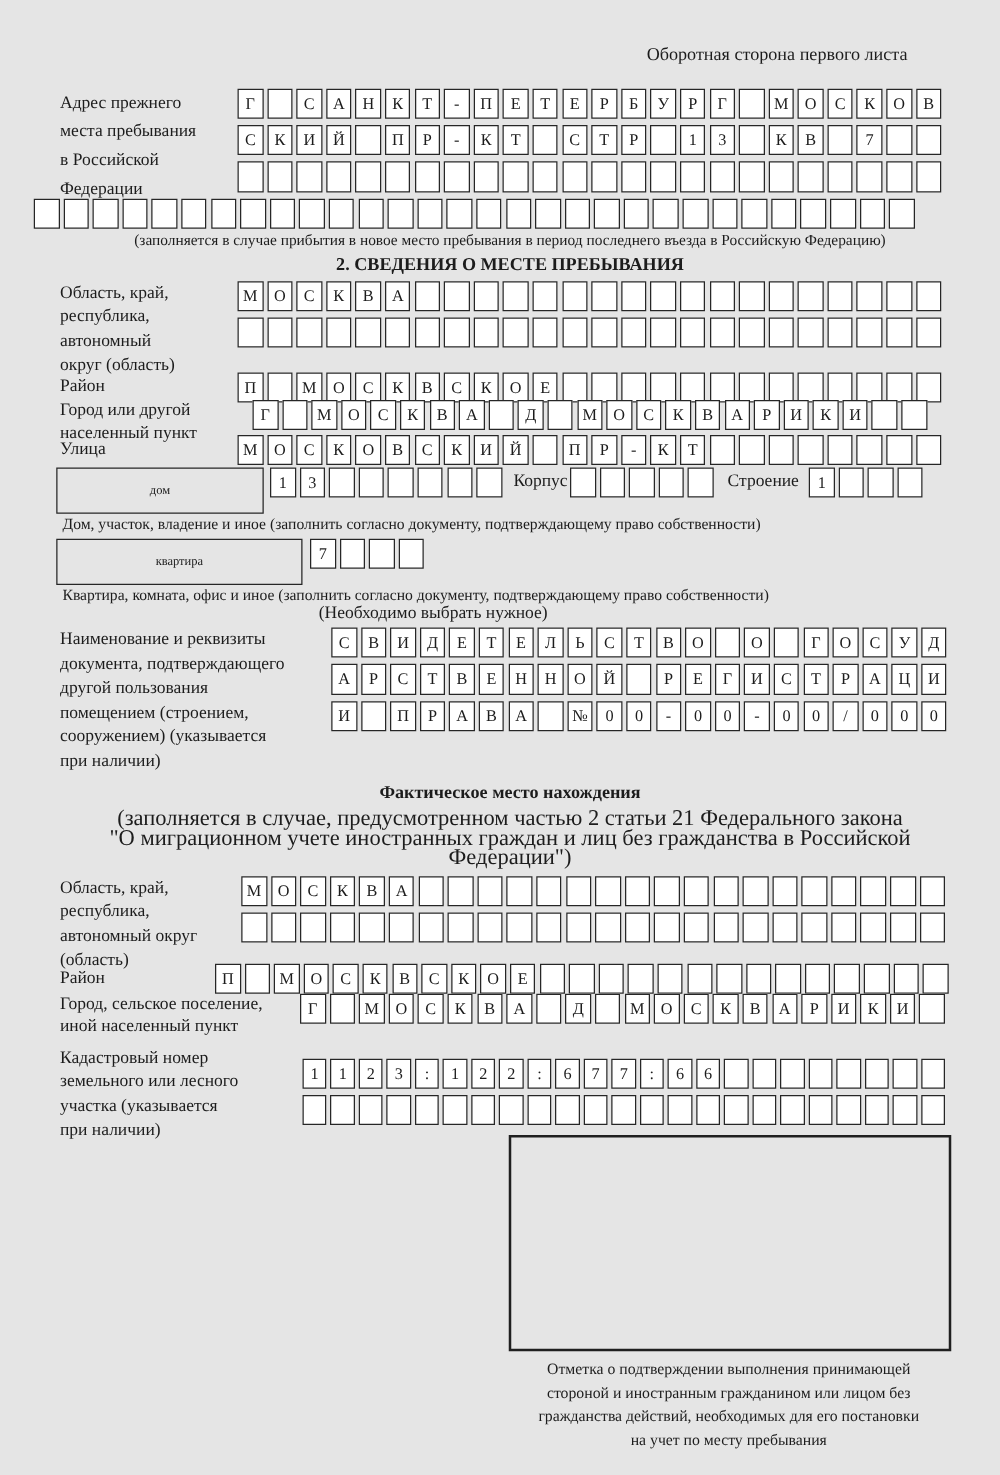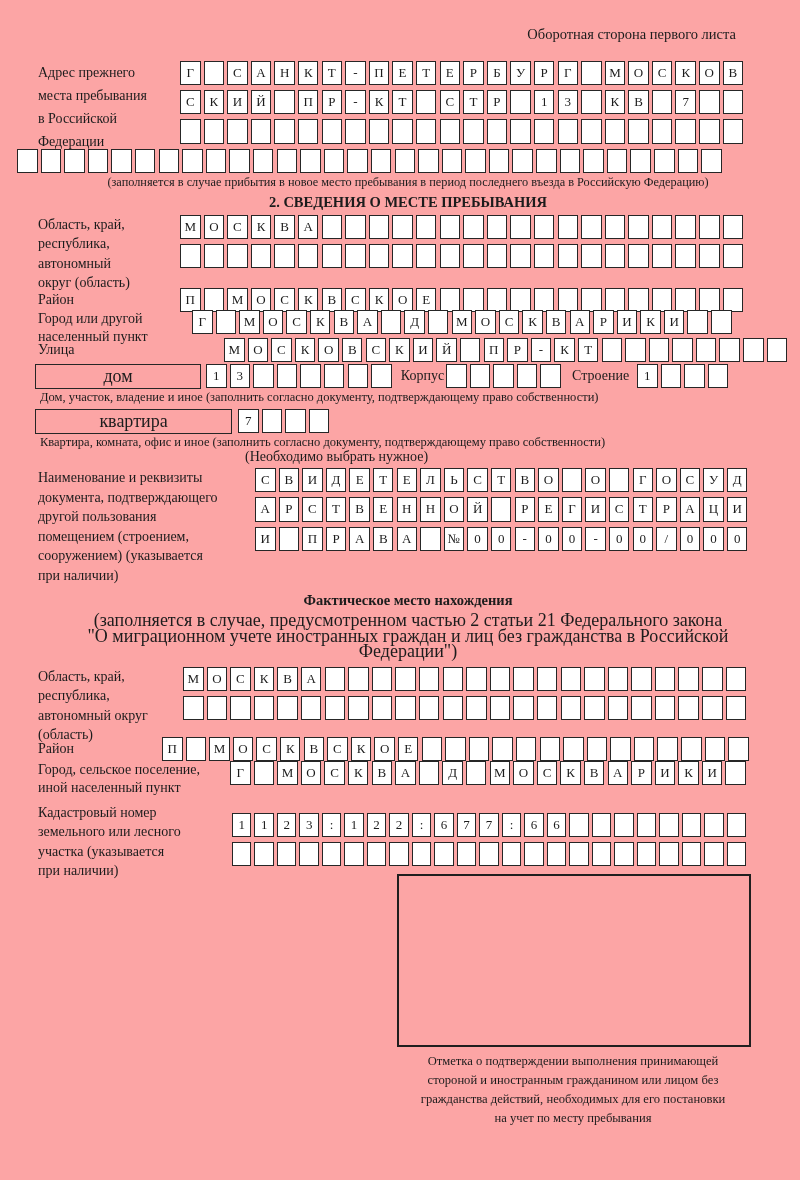--- a/index.html
+++ b/index.html
@@ -1,19 +1,19 @@
 <!DOCTYPE html>
 <html><head>
 <meta charset="utf-8">
 <style>
   html,body{margin:0;padding:0;background:#ffffff;}
   .page{
-    position:relative;width:800px;height:1180px;background:#fca5a5;overflow:hidden;
+    position:relative;width:800px;height:1180px;background:#e5e5e5;overflow:hidden;
     font-family:"Liberation Serif","DejaVu Serif",serif;color:#1c1c1c;
-    padding:2px;box-sizing:border-box;
+    padding:12px;box-sizing:border-box;
   }
   .inner{padding-left:36px;padding-right:20px;}
   .hdr{ text-align:right;padding:24px 62px 0 0;font-size:14.5px;}
   .blk{display:flex;align-items:flex-start;}
   .lblcol{flex:none;font-size:14px;}
   .lh23 .lbl-line{line-height:23px;}
   .lh19 .lbl-line{line-height:19.5px;}
   .lh18 .lbl-line{line-height:18.5px;}
   .w142{width:142px;}
   .w145{width:145px;}
@@ -28,37 +28,37 @@
     box-sizing:border-box;flex:none;width:20.5px;height:24.2px;
     border:1.7px solid #262626;margin-right:3.1px;
     display:flex;align-items:center;justify-content:center;
     font-size:13px;color:#1c1c1c;background:#fff;
   }
   .cells-sm .cell{width:19.4px;}
   .fullrow{margin-left:-163px;margin-top:0;}
   .cnote{text-align:center;font-size:12.3px;line-height:15px;margin-top:2px;}
   .sec-title{text-align:center;font-weight:bold;font-size:14.5px;margin-top:4px;line-height:17px;}
   .indent12{margin-left:12px;}
-  .wbox{box-sizing:border-box;flex:none;height:25px;border:1.7px solid #262626;
-    display:flex;align-items:center;justify-content:center;font-size:18px;}
+  .wbox{box-sizing:border-box;flex:none;height:37px;border:1.7px solid #262626;
+    display:flex;align-items:center;justify-content:center;font-size:10px;}
   .dom-box{width:166px;margin-left:-3px;}
   .kv-box{width:197px;margin-left:-3px;}
   .smallgap{margin-left:5px;}
   .inline-lbl{font-size:14px;line-height:24px;flex:none;}
   .lnote{font-size:12.5px;line-height:14.5px;margin-top:1px;padding-left:2px;}
   .stay-row{display:flex;align-items:center;}
   .chk{box-sizing:border-box;flex:none;width:20px;height:25px;border:1.7px solid #262626;
     display:flex;align-items:center;justify-content:center;font-size:13.5px;}
   .stay-note{font-size:14px;line-height:14px;margin-left:207px;margin-top:1px;}
   .a-note{text-align:center;font-size:18px;line-height:15.5px;}
   .stamp-box{box-sizing:border-box;margin-left:359px;width:354px;height:173px;border:2px solid #1f1f1f;margin-top:-7px;}
   .stamp-cap{margin-left:315px;width:440px;text-align:center;font-size:12.6px;line-height:19px;margin-top:5px;}
   .mtm5{margin-top:-5px;}
   .mtm2{margin-top:-2px;}
-  .mtm9{margin-top:-9px;gap:44px;}
+  .mtm9{margin-top:-9px;}
   .mtm8{margin-top:-8px;}
   .mt2{margin-top:2px;}
   .mt4{margin-top:4px;}
   .mt5{margin-top:5px;}
   .mt7{margin-top:7px;}
   .mt18{margin-top:18px;}
   .rows-mt10{margin-top:10px;}
 </style>
 </head>
 <body>

